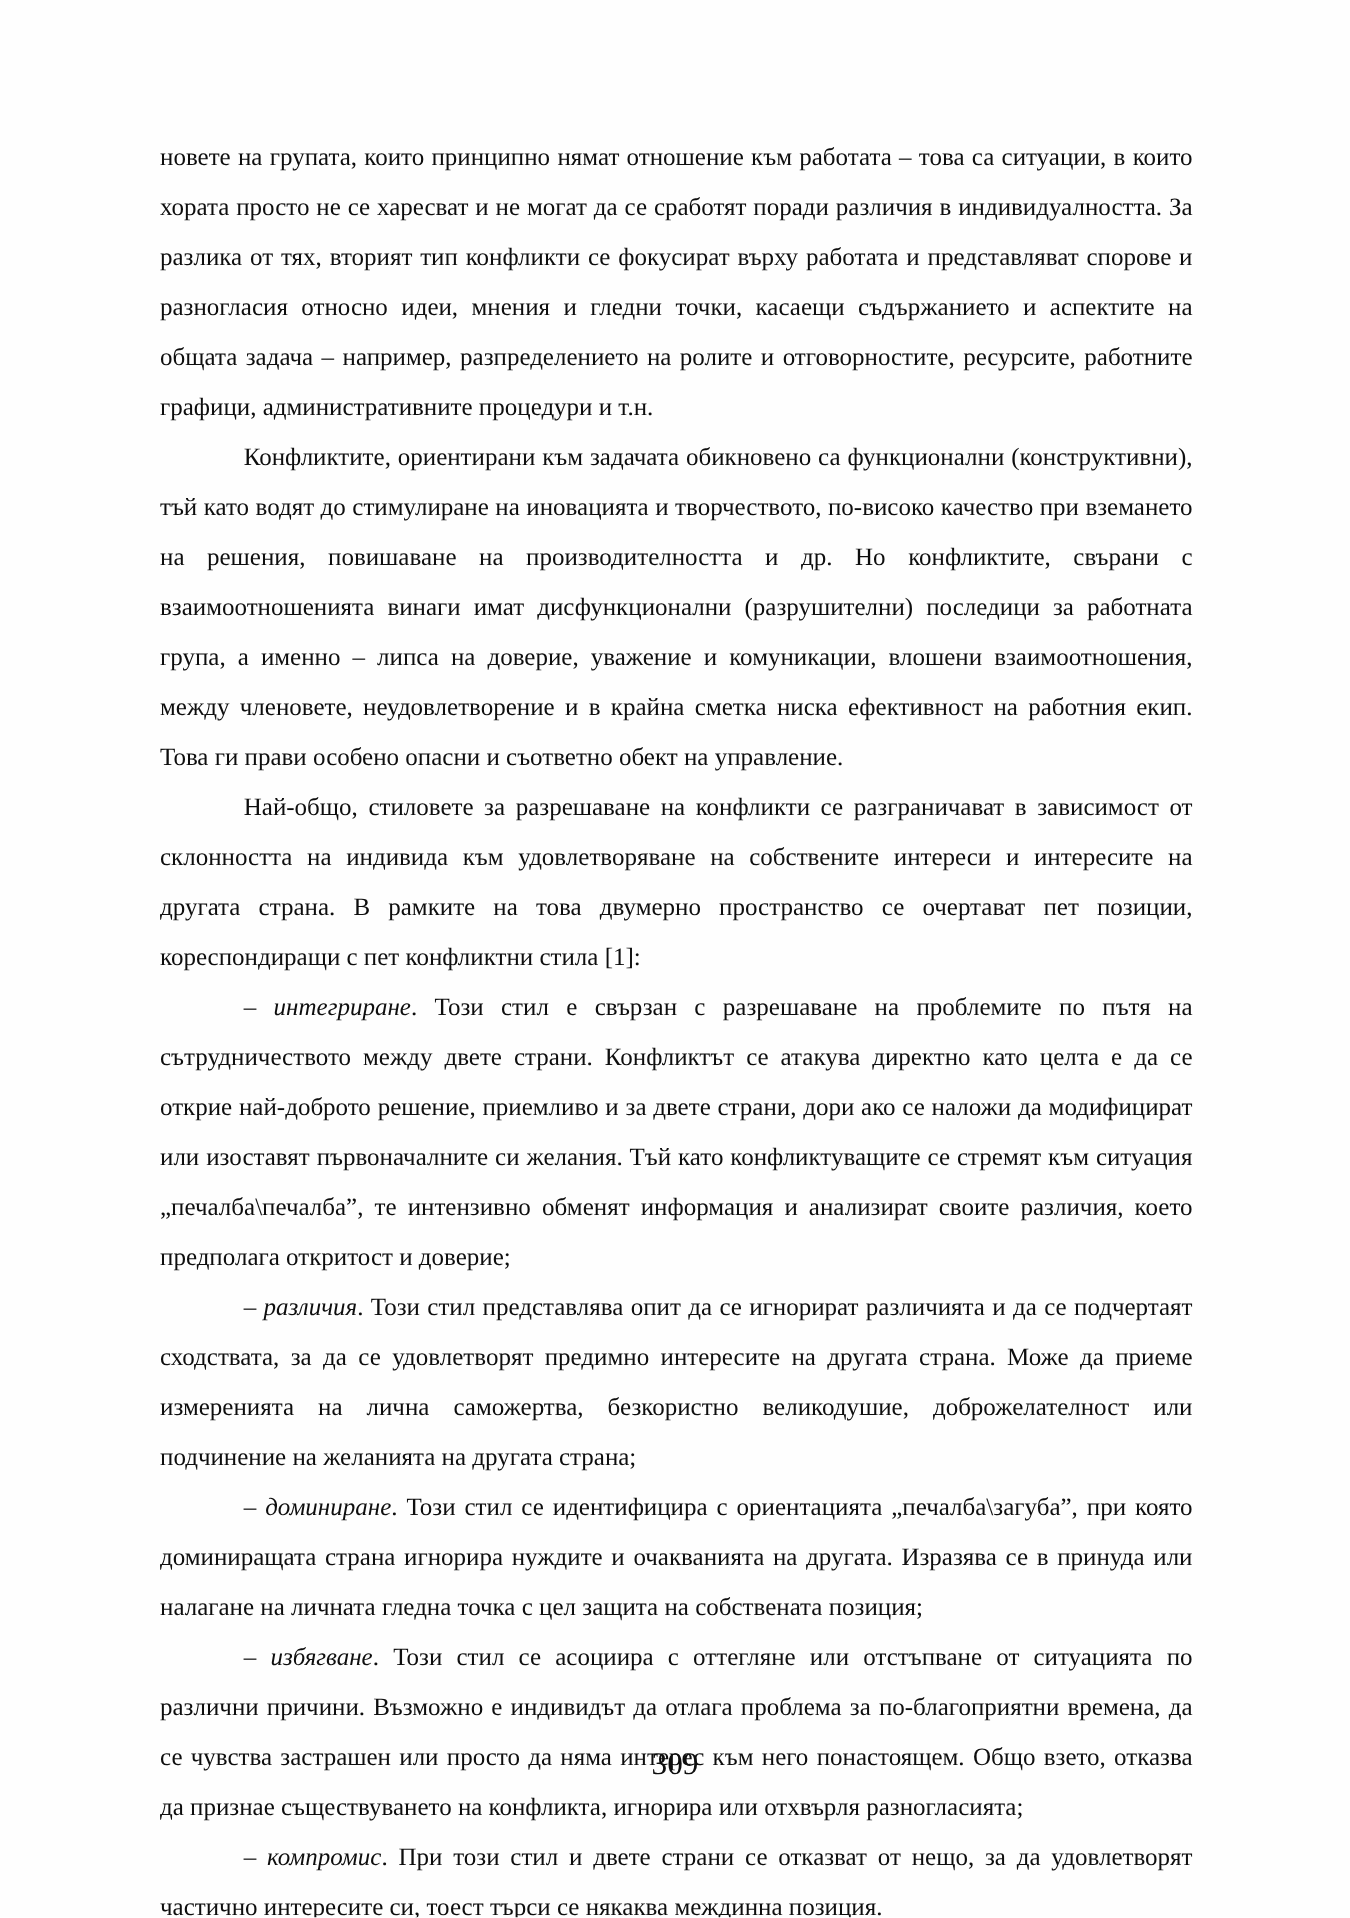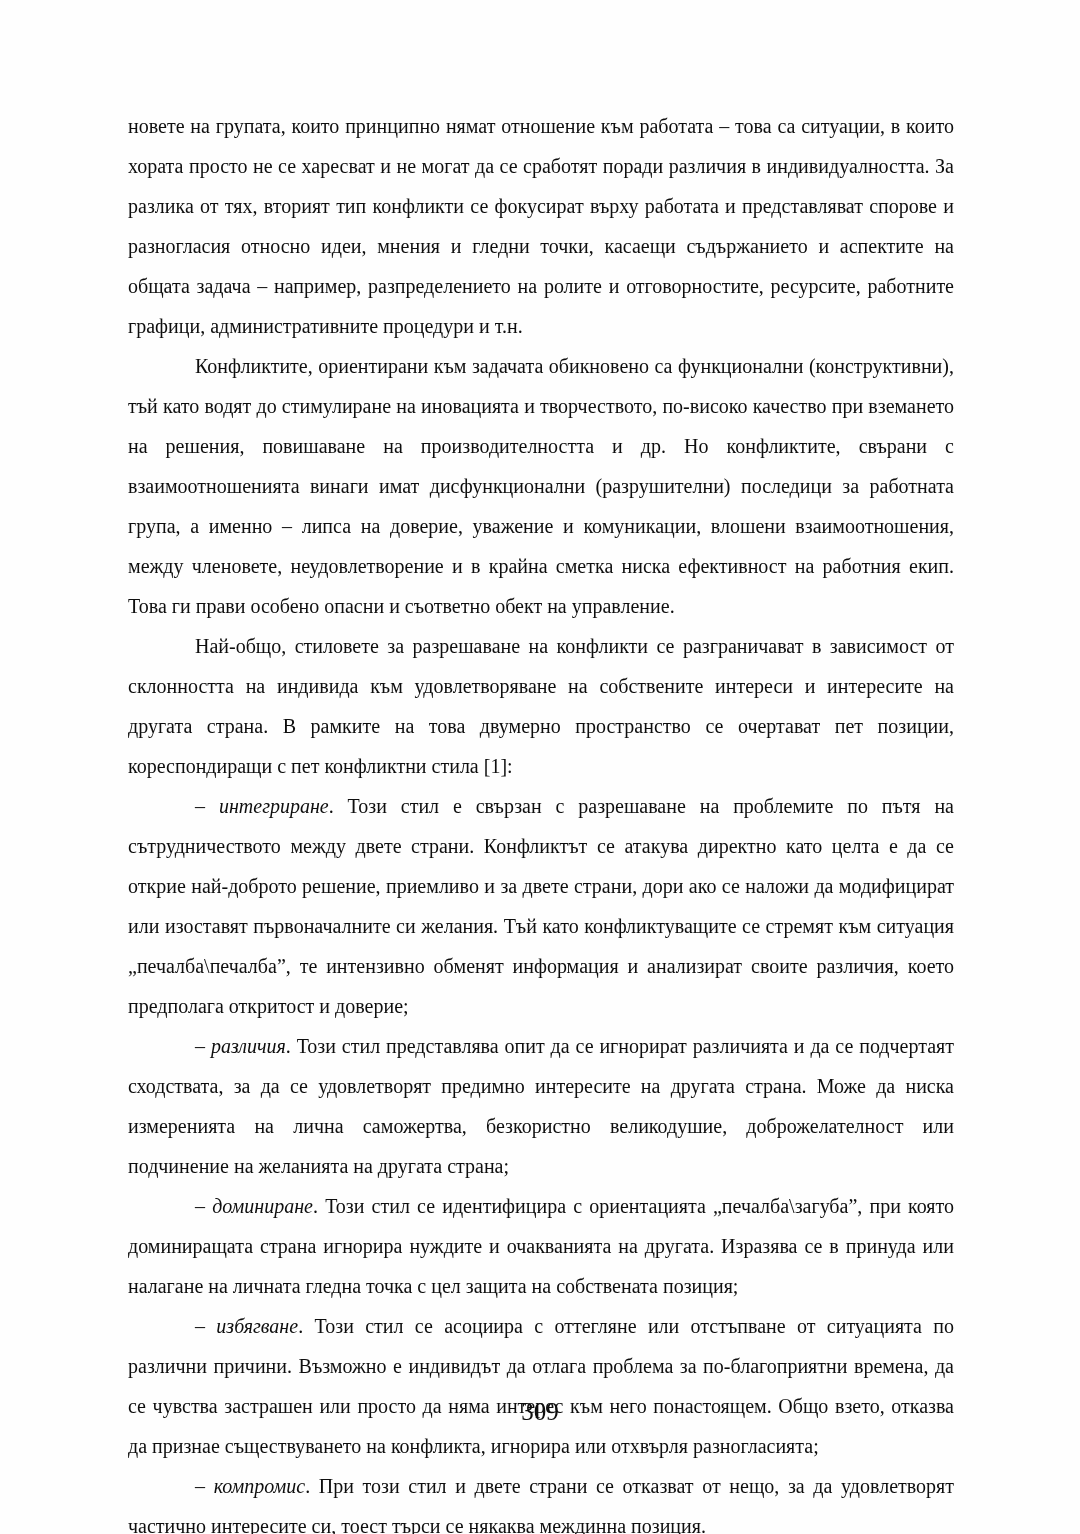--- a/index.html
+++ b/index.html
@@ -64,21 +64,21 @@
 
     <p>новете на групата, които принципно нямат отношение към работата – това са ситуации, в които хората просто не се харесват и не могат да се сработят поради различия в индивидуалността. За разлика от тях, вторият тип конфликти се фокусират върху работата и представляват спорове и разногласия относно идеи, мнения и гледни точки, касаещи съдържанието и аспектите на общата задача – например, разпределението на ролите и отговорностите, ресурсите, работните графици, административните процедури и т.н.</p>
 
     <p class="para-indent">Конфликтите, ориентирани към задачата обикновено са функционални (конструктивни), тъй като водят до стимулиране на иновацията и творчеството, по-високо качество при вземането на решения, повишаване на произво­дителността и др. Но конфликтите, свърани с взаимоотношенията винаги имат дисфункционални (разрушителни) последици за работната група, а именно – липса на доверие, уважение и комуникации, влошени взаимоотношения, между членовете, неудовлетворение и в крайна сметка ниска ефективност на работния екип. Това ги прави особено опасни и съответно обект на управление.</p>
 
 
     <p class="para-indent">Най-общо, стиловете за разрешаване на конфликти се разграничават в зависимост от склонността на индивида към удовлетворяване на собствените интереси и интересите на другата страна. В рамките на това двумерно простран­ство се очертават пет позиции, кореспондиращи с пет конфликтни стила [1]:</p>
 
     <p class="para-indent"><span>– </span><span class="term">интегриране</span><span>. Този стил е свързан с разрешаване на проблемите по пътя на сътрудничеството между двете страни. Конфликтът се атакува директно като целта е да се открие най-доброто решение, приемливо и за двете страни, дори ако се наложи да модифицират или изоставят първоначалните си желания. Тъй като конфликтуващите се стремят към ситуация „печалба\печалба”, те интензивно обменят информация и анализират своите различия, което пред­полага откритост и доверие;</span></p>
 
-    <p class="para-indent"><span>– </span><span class="term">различия</span><span>. Този стил представлява опит да се игнорират различията и да се подчертаят сходствата, за да се удовлетворят предимно интересите на другата страна. Може да ниска измеренията на лична саможертва, безкористно велико­душие, доброжелателност или подчинение на желанията на другата страна;</span></p>
+    <p class="para-indent"><span>– </span><span class="term">различия</span><span>. Този стил представлява опит да се игнорират различията и да се подчертаят сходствата, за да се удовлетворят предимно интересите на другата страна. Може да приеме измеренията на лична саможертва, безкористно велико­душие, доброжелателност или подчинение на желанията на другата страна;</span></p>
 
     <p class="para-indent"><span>– </span><span class="term">доминиране</span><span>. Този стил се идентифицира с ориентацията „печалба\за­губа”, при която доминиращата страна игнорира нуждите и очакванията на другата. Изразява се в принуда или налагане на личната гледна точка с цел защита на собствената позиция;</span></p>
 
     <p class="para-indent"><span>– </span><span class="term">избягване</span><span>. Този стил се асоциира с оттегляне или отстъпване от ситуа­цията по различни причини. Възможно е индивидът да отлага проблема за по-благоприятни времена, да се чувства застрашен или просто да няма интерес към него понастоящем. Общо взето, отказва да признае съществуването на конфликта, игнорира или отхвърля разногласията;</span></p>
 
     <p class="para-indent"><span>– </span><span class="term">компромис</span><span>. При този стил и двете страни се отказват от нещо, за да удовлетворят частично интересите си, тоест търси се някаква междинна по­зиция.</span></p>
 
   </div>
 
   <div class="page-number">309</div>

